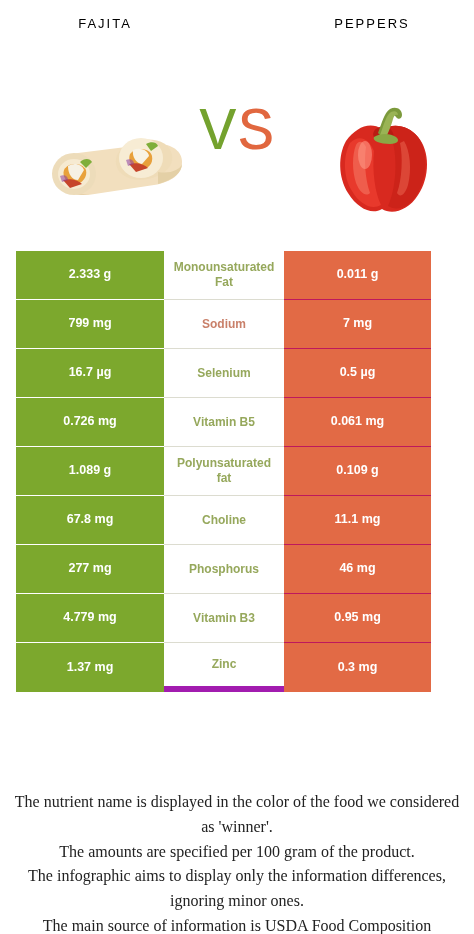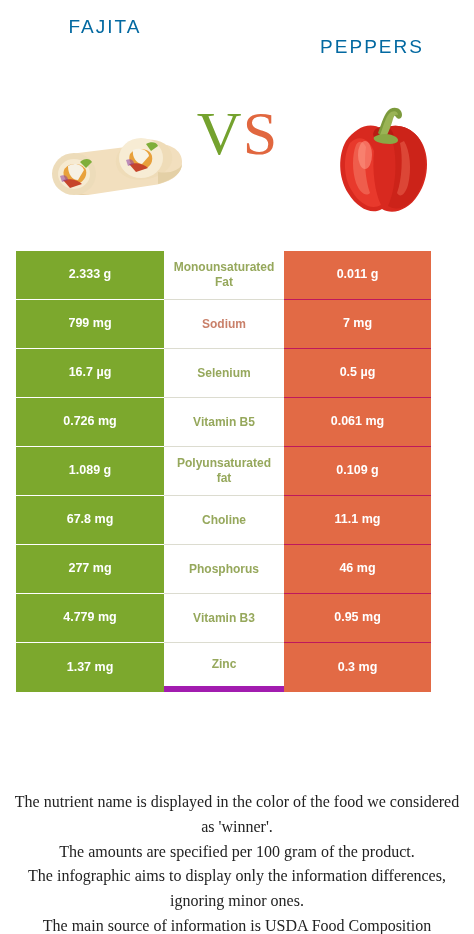--- a/index.html
+++ b/index.html
@@ -24,48 +24,48 @@
     position:absolute;
     top:16px; left:0;
     width:474px;
     height:34px;
   }
   .title {
     position:absolute;
     top:0;
     width:190px;
     text-align:center;
-    font-size:19px;
+    font-size:13px;
     font-weight:300;
     letter-spacing:2.0px;
-    color:#0369a1;
+    color:#000000;
     font-family:"Liberation Sans", sans-serif;
     white-space:nowrap;
   }
   .title-left  { left:10px; }
-  .title-right { left:277px;margin-top:20px; }
+  .title-right { left:277px; }
 
   
   .hero {
     position:absolute;
     top:88px; left:0;
     width:474px;
     height:145px;
   }
 
   .vs {
     position:absolute;
     left:180px; top:14px;
     width:115px;
     text-align:center;
     font-size:62px;
     font-weight:400;
     letter-spacing:1px;
     line-height:1;
-    font-family:Liberation Serif, serif;
+    font-family:Liberation Mono, monospace;
   }
   .vs .v { color:#74a22e; }
   .vs .s { color:#e1673f; }
 
   
   .food-left {
     position:absolute;
     left:30px; top:12px;
     width:170px; height:115px;
   }

